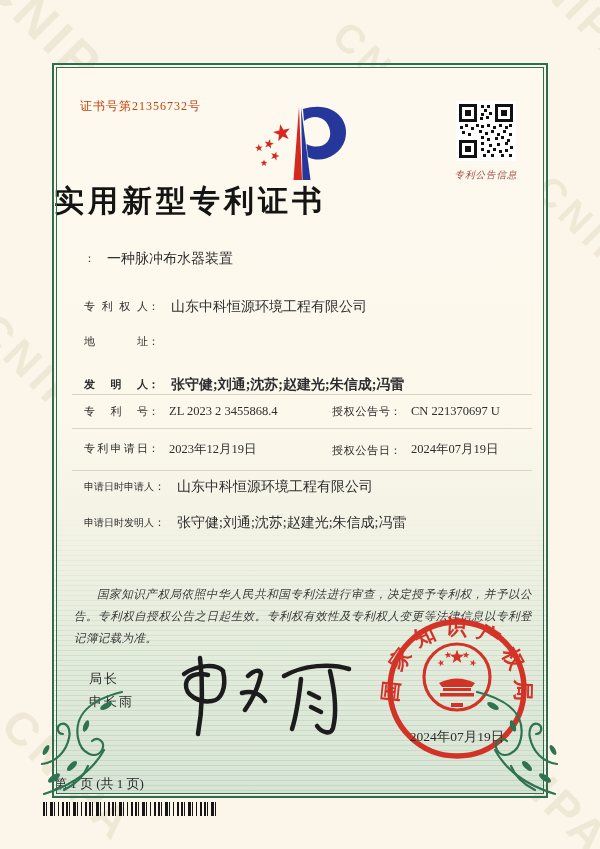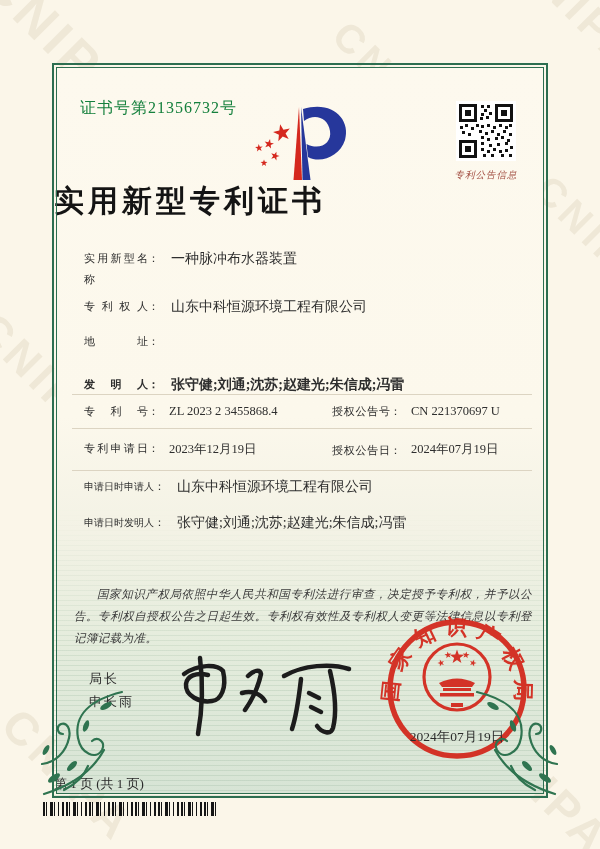--- a/index.html
+++ b/index.html
@@ -23,21 +23,21 @@
          border:2px solid #2d6e50;overflow:hidden;}
   .frame-line{position:absolute;inset:2px;border:1px solid #2d6e50;pointer-events:none;z-index:3;}
   .frame-bg{position:absolute;inset:3px;
     background:linear-gradient(180deg,#fdf9ee 0%,#fcf8ec 48%,#f3f2e5 64%,#e4ecdc 80%,#d7e4d5 100%);}
   .waves{position:absolute;left:0;right:0;top:440px;bottom:0;
     background:repeating-linear-gradient(180deg,rgba(90,140,105,.14) 0 1px,rgba(90,140,105,0) 1px 5px);
     -webkit-mask-image:linear-gradient(180deg,transparent 0,#000 170px);
     mask-image:linear-gradient(180deg,transparent 0,#000 170px);}
   .content{position:absolute;inset:0;z-index:2;}
   
-  .cert-no{position:absolute;left:26px;top:33px;font-size:16px;letter-spacing:1px;color:#15803d;}
+  .cert-no{position:absolute;left:26px;top:33px;font-size:12px;letter-spacing:1px;color:#c2410c;}
   .logo{position:absolute;left:178px;top:28px;}
   .qr-wrap{position:absolute;left:399px;top:36px;width:66px;text-align:center;}
   .qr-caption{margin-top:4px;font-size:9.5px;color:#a04a3e;letter-spacing:1px;font-style:italic;}
   .title{position:absolute;left:0;right:0;top:116px;
          font-size:30px;font-weight:bold;letter-spacing:4px;color:#141414;}
   
   .frow{position:absolute;left:30px;right:20px;display:flex;align-items:flex-start;line-height:21px;}
   .f-label{display:inline-block;width:64px;font-size:11px;text-align:justify;text-align-last:justify;flex:none;}
   .f-colon{font-size:11px;flex:none;}
   .f-value{font-size:14px;margin-left:12px;max-width:346px;}
@@ -139,21 +139,20 @@
                      M25 47h3v3h-3z M31 49h3v3h-3z M37 47h3v3h-3z M43 49h3v3h-3z M49 48h3v3h-3z M27 53h3v3h-3z M35 53h3v3h-3z
                      M45 53h3v3h-3z M53 53h3v3h-3z"></path>
           </g>
         </svg>
         <div class="qr-caption">专利公告信息</div>
       </div>
 
       <div class="title">实用新型专利证书</div>
 
       <div class="frow r1">
-        <span class="f-label">实用新型名称</span>
           <span class="f-colon">：</span>
         <span class="f-value">一种脉冲布水器装置</span>
       </div>
       <div class="frow r2">
         <span class="f-label">专利权人</span>
           <span class="f-colon">：</span>
         <span class="f-value">山东中科恒源环境工程有限公司</span>
       </div>
       <div class="frow r3">
         <span class="f-label">地址</span>

